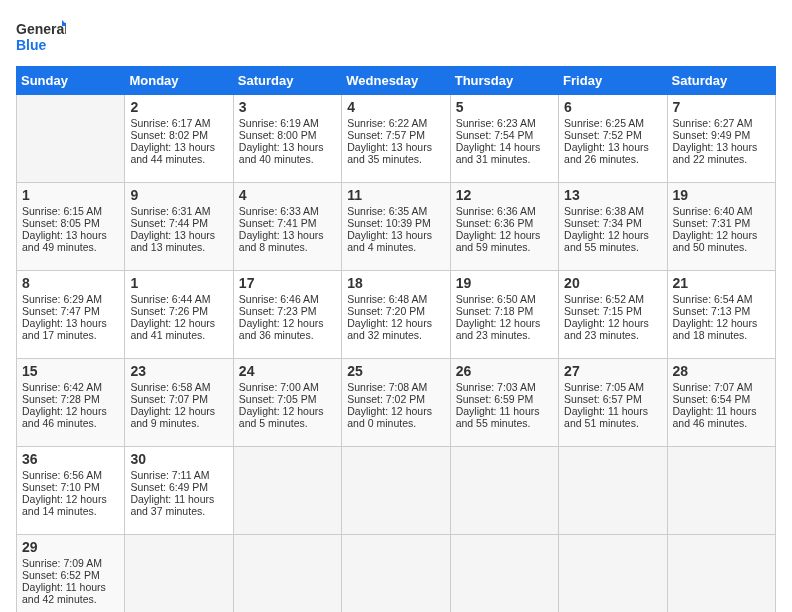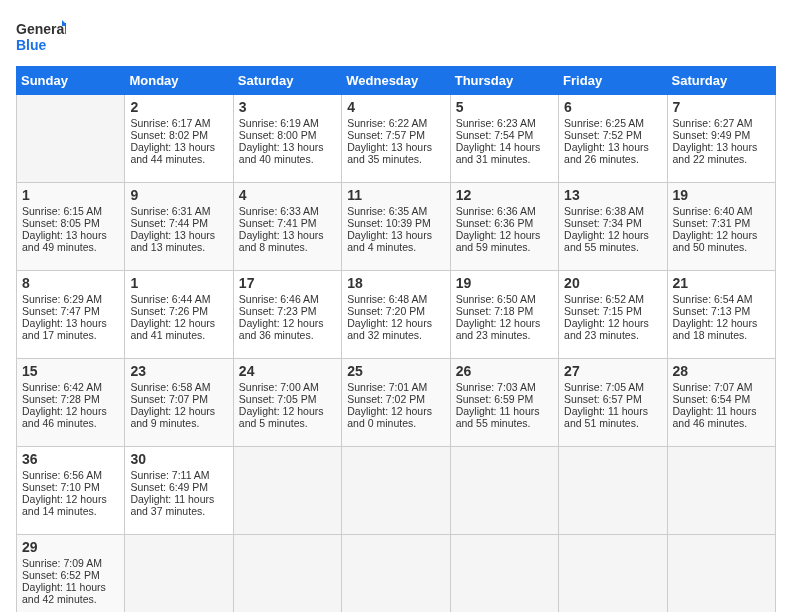--- a/index.html
+++ b/index.html
@@ -126,21 +126,21 @@
         <td><span class="day-number">17</span><span>Sunrise: 6:46 AM</span><br><span>Sunset: 7:23 PM</span><br><span>Daylight: 12 hours and 36 minutes.</span></td>
         <td><span class="day-number">18</span><span>Sunrise: 6:48 AM</span><br><span>Sunset: 7:20 PM</span><br><span>Daylight: 12 hours and 32 minutes.</span></td>
         <td><span class="day-number">19</span><span>Sunrise: 6:50 AM</span><br><span>Sunset: 7:18 PM</span><br><span>Daylight: 12 hours and 23 minutes.</span></td>
         <td><span class="day-number">20</span><span>Sunrise: 6:52 AM</span><br><span>Sunset: 7:15 PM</span><br><span>Daylight: 12 hours and 23 minutes.</span></td>
         <td><span class="day-number">21</span><span>Sunrise: 6:54 AM</span><br><span>Sunset: 7:13 PM</span><br><span>Daylight: 12 hours and 18 minutes.</span></td>
       </tr>
       <tr>
         <td><span class="day-number">15</span><span>Sunrise: 6:42 AM</span><br><span>Sunset: 7:28 PM</span><br><span>Daylight: 12 hours and 46 minutes.</span></td>
         <td><span class="day-number">23</span><span>Sunrise: 6:58 AM</span><br><span>Sunset: 7:07 PM</span><br><span>Daylight: 12 hours and 9 minutes.</span></td>
         <td><span class="day-number">24</span><span>Sunrise: 7:00 AM</span><br><span>Sunset: 7:05 PM</span><br><span>Daylight: 12 hours and 5 minutes.</span></td>
-        <td><span class="day-number">25</span><span>Sunrise: 7:01 AM</span><br><span>Sunset: 7:02 PM</span><br><span>Daylight: 12 hours and 0 minutes.</span></td>
+        <td><span class="day-number">25</span><span>Sunrise: 7:08 AM</span><br><span>Sunset: 7:02 PM</span><br><span>Daylight: 12 hours and 0 minutes.</span></td>
         <td><span class="day-number">26</span><span>Sunrise: 7:03 AM</span><br><span>Sunset: 6:59 PM</span><br><span>Daylight: 11 hours and 55 minutes.</span></td>
         <td><span class="day-number">27</span><span>Sunrise: 7:05 AM</span><br><span>Sunset: 6:57 PM</span><br><span>Daylight: 11 hours and 51 minutes.</span></td>
         <td><span class="day-number">28</span><span>Sunrise: 7:07 AM</span><br><span>Sunset: 6:54 PM</span><br><span>Daylight: 11 hours and 46 minutes.</span></td>
       </tr>
       <tr>
         <td><span class="day-number">36</span><span>Sunrise: 6:56 AM</span><br><span>Sunset: 7:10 PM</span><br><span>Daylight: 12 hours and 14 minutes.</span></td>
         <td><span class="day-number">30</span><span>Sunrise: 7:11 AM</span><br><span>Sunset: 6:49 PM</span><br><span>Daylight: 11 hours and 37 minutes.</span></td>
         <td class="cell-empty"></td>
         <td class="cell-empty"></td>
         <td class="cell-empty"></td>

